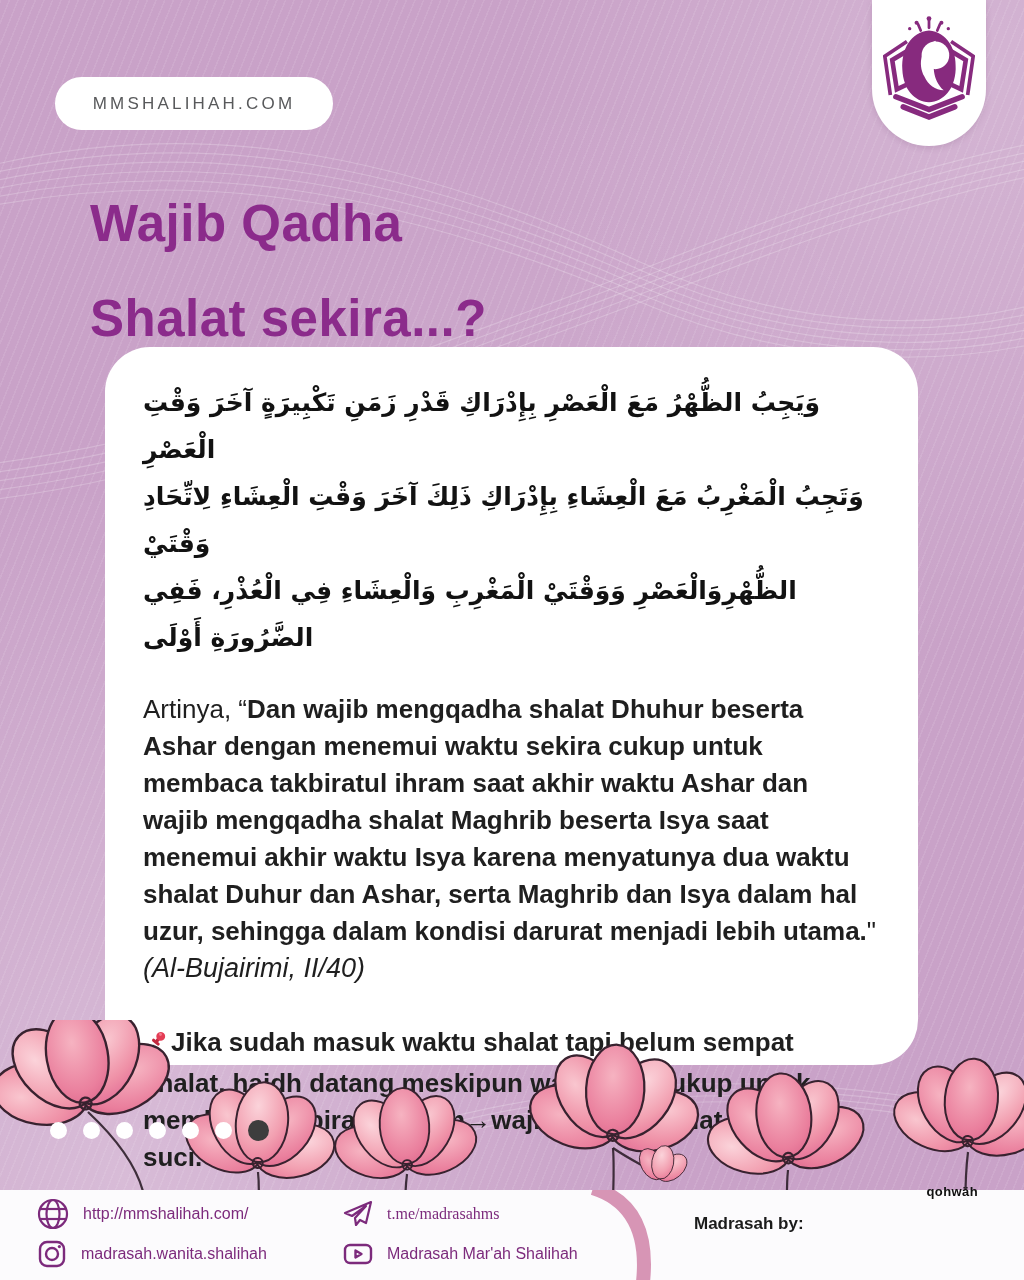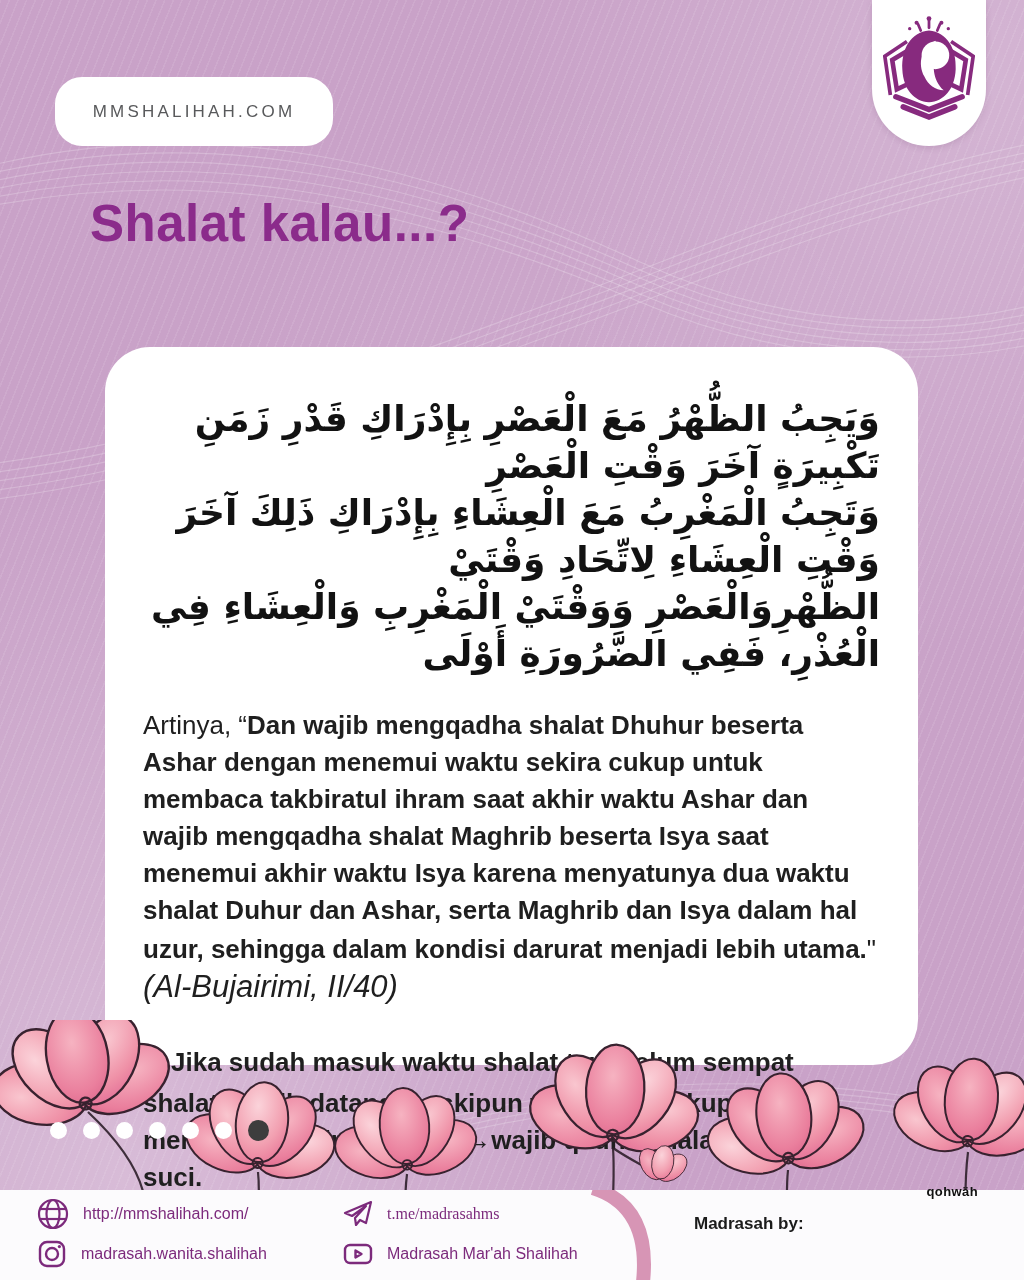--- a/index.html
+++ b/index.html
@@ -13,21 +13,21 @@
       linear-gradient(#c9a2c8,#c9a2c8);
   }
   .stage::before{
     content:"";position:absolute;inset:0;pointer-events:none;
     background:repeating-linear-gradient(112deg, rgba(255,255,255,.09) 0 1.5px, rgba(255,255,255,0) 1.5px 8px);
   }
   .waves{position:absolute;inset:0;pointer-events:none;}
   .waves path{fill:none;stroke:rgba(255,255,255,.22);stroke-width:1.2;}
 
   .site-badge{
-    position:absolute;left:55px;top:77px;width:278px;height:69px;
+    position:absolute;left:55px;top:77px;width:278px;height:53px;
     background:#fff;border-radius:27px;display:flex;align-items:center;justify-content:center;
     color:#58595b;font-size:17px;letter-spacing:3.2px;font-weight:500;text-align:center;
   }
   .logo-tab{
     position:absolute;right:38px;top:0;width:114px;height:146px;background:#fff;
     border-radius:0 0 57px 57px;display:flex;align-items:flex-start;justify-content:center;
     box-shadow:0 2px 6px rgba(90,40,90,.15);
   }
   .logo-tab svg{margin-top:10px;}
 
@@ -35,29 +35,29 @@
     position:absolute;left:90px;top:176px;color:#8b2b8b;
     font-size:51px;font-weight:700;line-height:95px;letter-spacing:.5px;
   }
 
   .card{
     position:absolute;left:105px;top:347px;width:813px;height:718px;
     background:#ffffff;border-radius:45px;box-sizing:border-box;
     padding:32px 38px 0 38px;color:#1d1d1d;
   }
   .arabic{
-    direction:rtl;text-align:right;white-space:pre-line;
+    direction:rtl;text-align:left;white-space:pre-line;
     font-family:"DejaVu Sans",sans-serif;font-weight:700;
-    font-size:36px;line-height:47px;color:#121212;margin:16px 0 0 0;
+    font-size:25px;line-height:47px;color:#121212;margin:0 0 0 0;
   }
   .translation{
     margin:30px 0 0 0;font-size:26px;line-height:37px;color:#1f1f1f;font-weight:400;
   }
   .translation b{font-weight:700;}
-  .translation i{font-weight:400;font-style:italic;font-size:31px;}
+  .translation i{font-weight:400;font-style:italic;font-size:27px;}
   .note{
     margin:37px 0 0 0;font-size:26px;line-height:37px;color:#1f1f1f;font-weight:700;
   }
   .pin-icon{display:inline-block;vertical-align:-4px;margin-right:2px;}
 
   .flowers{position:absolute;left:0;top:1020px;pointer-events:none;}
   .flowers .petal{stroke:#38222f;stroke-width:2;}
   .flowers .stem{fill:none;stroke:#2e1f2a;stroke-width:2.2;opacity:.9;}
   .flowers .eye{fill:none;stroke:#38222f;stroke-width:2;}
 
@@ -133,21 +133,22 @@
       <path d="M50 16 C30 18 20 36 21 58 C22 80 34 93 50 94 C66 93 78 80 79 58 C80 36 70 18 50 16 Z" fill="#872a7e"></path>
       <circle cx="57" cy="43" r="15" fill="#fff"></circle>
       <path d="M57 27 C42 33 37 52 45 66 C49 75 57 81 66 81 C54 70 52 51 60 39 Z" fill="#fff"></path>
 
       <path d="M14 88 L50 102 L86 88" fill="none" stroke="#872a7e" stroke-width="6" stroke-linecap="round"></path>
       <path d="M22 99 L50 110 L78 99" fill="none" stroke="#872a7e" stroke-width="6" stroke-linecap="round"></path>
     </svg>
   </div>
 
   <div class="page-title">
-    <div>Shalat kalau...?</div>
+    <div>Wajib Qadha</div>
+    <div>Shalat sekira...?</div>
   </div>
 
   <div class="card">
     <p class="arabic">وَيَجِبُ الظُّهْرُ مَعَ الْعَصْرِ بِإِدْرَاكِ قَدْرِ زَمَنِ تَكْبِيرَةٍ آخَرَ وَقْتِ الْعَصْرِ
 وَتَجِبُ الْمَغْرِبُ مَعَ الْعِشَاءِ بِإِدْرَاكِ ذَلِكَ آخَرَ وَقْتِ الْعِشَاءِ لِاتِّحَادِ وَقْتَيْ
 الظُّهْرِوَالْعَصْرِ وَوَقْتَيْ الْمَغْرِبِ وَالْعِشَاءِ فِي الْعُذْرِ، فَفِي الضَّرُورَةِ أَوْلَى</p>
     <p class="translation">
       <span>Artinya, “</span><b>Dan wajib mengqadha shalat Dhuhur beserta Ashar dengan menemui waktu sekira cukup untuk membaca takbiratul ihram saat akhir waktu Ashar dan wajib mengqadha shalat Maghrib beserta Isya saat menemui akhir waktu Isya karena menyatunya dua waktu shalat Duhur dan Ashar, serta Maghrib dan Isya dalam hal uzur, sehingga dalam kondisi darurat menjadi lebih utama.</b><span>"</span><i> (Al-Bujairimi, II/40)</i>
     </p>
     <p class="note">

